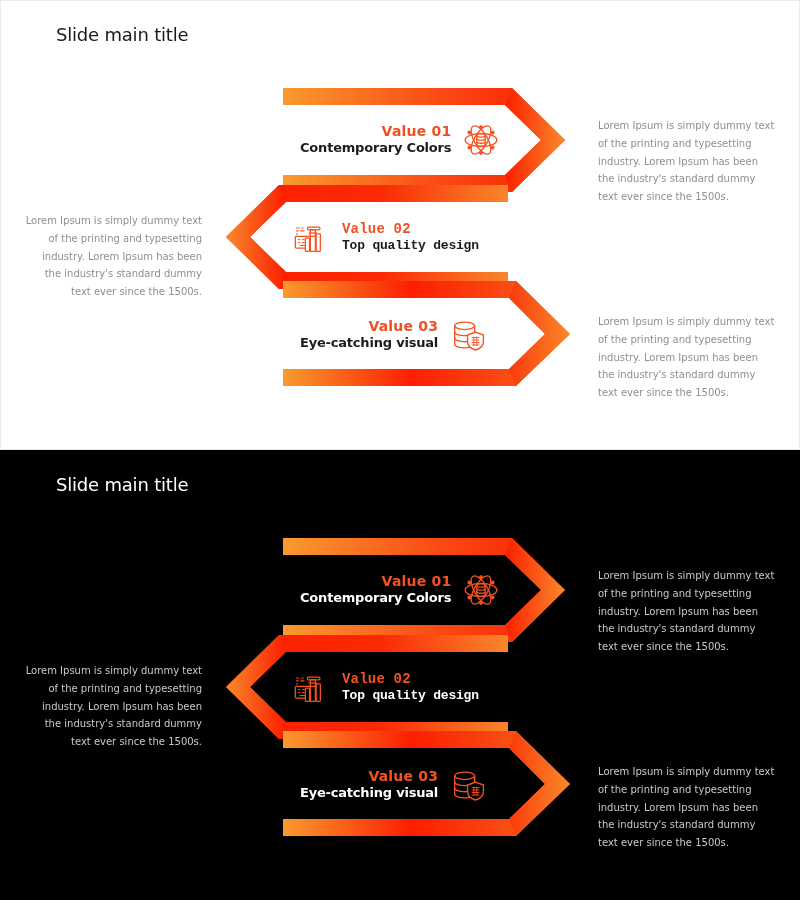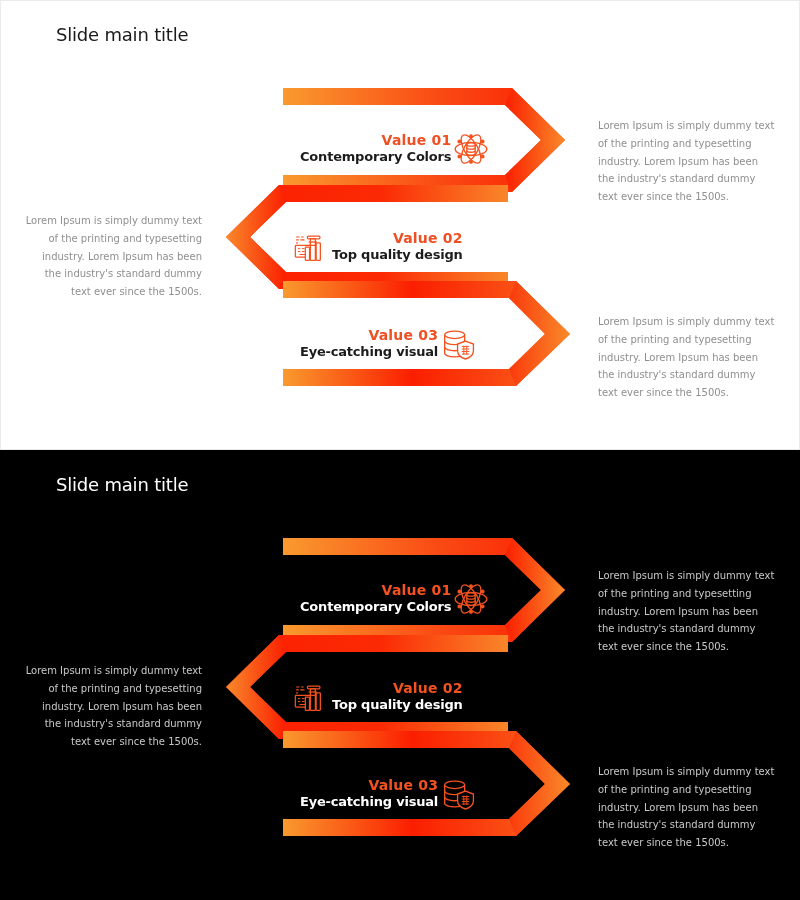--- a/index.html
+++ b/index.html
@@ -22,24 +22,24 @@
     position:absolute;left:30px;top:24px;
     font-family:"DejaVu Sans", sans-serif;
     font-size:18px;font-weight:normal;letter-spacing:-0.2px;
     color:#1a1a1a;white-space:nowrap;margin-left:26px;
   }
   .slide.dark .slide-title{color:#ffffff;}
 
   .ribbon{position:absolute;left:0;top:0;width:800px;height:450px;}
 
   
-  .value-group{position:absolute;display:flex;align-items:center;margin-top:9px;}
+  .value-group{position:absolute;display:flex;align-items:center;gap:10px;}
   .vg-text{display:flex;flex-direction:column;}
   .vg-text.right{align-items:flex-end;text-align:right;}
-  .vg-text.left{align-items:flex-end;text-align:left;}
+  .vg-text.left{align-items:flex-start;text-align:left;font-family:Liberation Mono, monospace;}
   .value-kicker{
     font-size:14px;font-weight:bold;color:#F04E23;line-height:1.25;
     letter-spacing:0.2px;white-space:nowrap;
   }
   .value-title{
     font-size:13px;font-weight:bold;color:#1c1c1c;line-height:1.3;
     letter-spacing:-0.2px;white-space:nowrap;
   }
   .slide.dark .value-title{color:#ffffff;}
   .slide.dark .value-kicker{color:#F4521F;}

